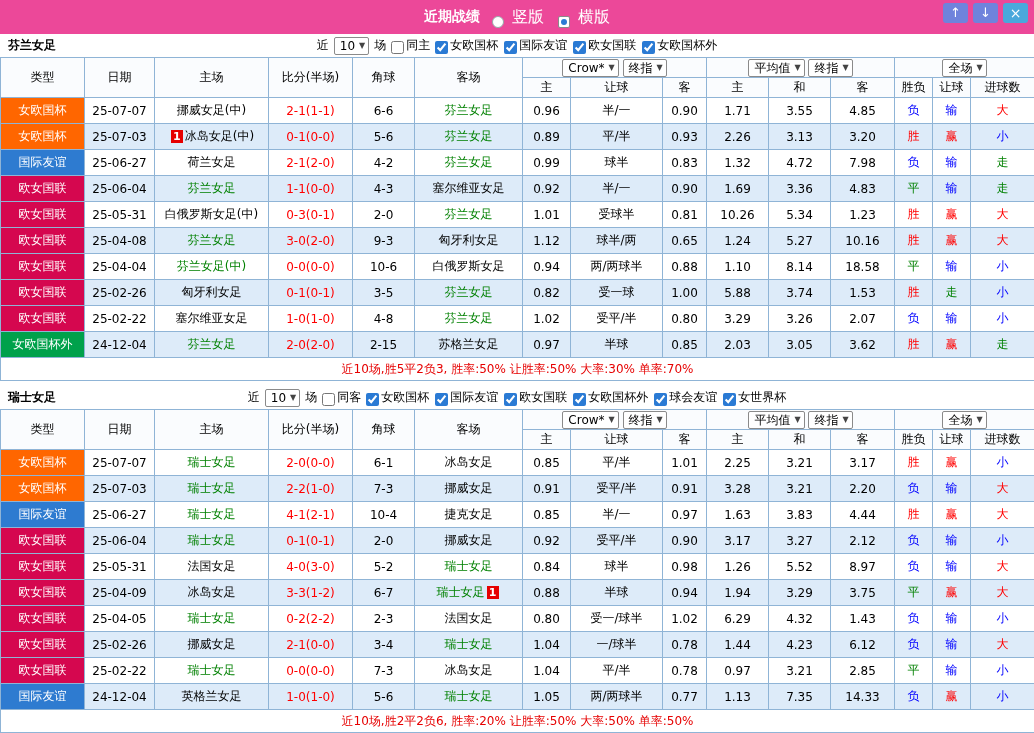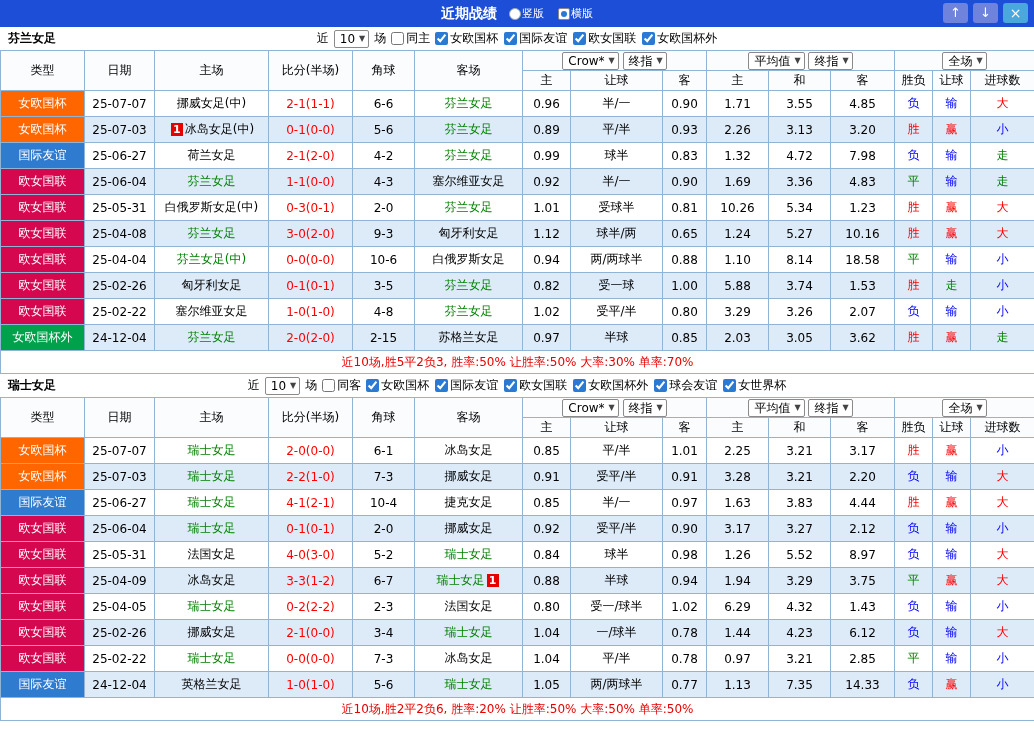--- a/index.html
+++ b/index.html
@@ -1,39 +1,39 @@
 <!DOCTYPE html>
 <html><head>
 <meta charset="utf-8">
 <style>
   *{box-sizing:border-box}
   html,body{margin:0;padding:0}
   body{width:1034px;font-family:"DejaVu Sans","Liberation Sans",sans-serif;font-size:12px;color:#000;background:#fff}
 
   
-  .topbar{height:27px;background:#1d4ed8;display:flex;align-items:center;justify-content:center;position:relative;color:#fff}
+  .topbar{height:34px;background:#ec4899;display:flex;align-items:center;justify-content:center;position:relative;color:#fff}
   .tb-center{display:flex;align-items:center;gap:12px}
   .title{font-weight:bold;font-size:14px}
   .radios{display:flex;align-items:center;gap:14px}
-  .radio{display:inline-flex;align-items:center;gap:1px;cursor:pointer;font-size:11px;color:#fff}
+  .radio{display:inline-flex;align-items:flex-end;gap:8px;cursor:pointer;font-size:16px;color:#fff}
   .rdot{width:12px;height:12px;border-radius:50%;background:#fff;border:1px solid #9aa;display:inline-block;position:relative}
   .rdot.sel::after{content:"";position:absolute;left:2px;top:2px;width:6px;height:6px;border-radius:50%;background:#2a7ad4}
   .tb-btns{position:absolute;right:6px;top:3px;display:flex;gap:5px}
   .topbtn{width:25px;height:20px;border:none;border-radius:3px;color:#fff;font-size:13px;line-height:20px;text-align:center;cursor:pointer;padding:0;font-family:inherit}
   .btn-up,.btn-down{background:#6f83dc}
   .btn-close{background:#4aa8dc;font-size:14px}
 
   
   .section{width:1034px}
-  .section + .section{}
+  .section + .section{margin-top:5px}
   .sec-head{height:23px;display:flex;align-items:center;position:relative}
   .team{position:absolute;left:8px;font-weight:bold}
   .filters{margin:0 auto;display:flex;align-items:center;gap:5px;white-space:nowrap}
   .comps{display:inline-flex;align-items:center;gap:6px}
-  .cb,.comps label{display:inline-flex;align-items:center;gap:2px;cursor:pointer}
+  .cb,.comps label{display:inline-flex;align-items:flex-end;gap:2px;cursor:pointer}
   input[type=checkbox]{width:13px;height:13px;margin:0;accent-color:#2a7ad4}
 
   
   .sel{display:inline-flex;align-items:center;background:#fff;border:1px solid #8a8a8a;border-radius:2px;padding:1px 3px 1px 5px;color:#000;font-size:12px;line-height:14px;cursor:pointer;gap:4px}
   .sel .arr{font-size:8px;color:#444}
 
   
   table{border-collapse:collapse;width:1034px;table-layout:fixed}
   td{border:1px solid #8fb4d6;text-align:center;padding:0;overflow:hidden;white-space:nowrap}
   thead td{background:#fafcfe;height:20px}

